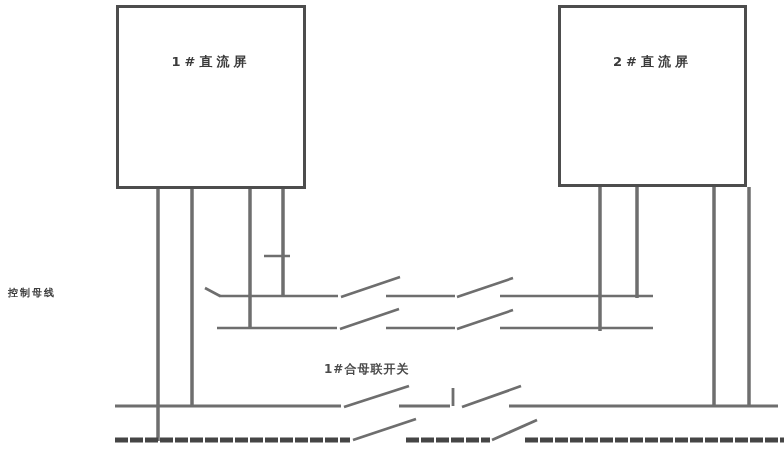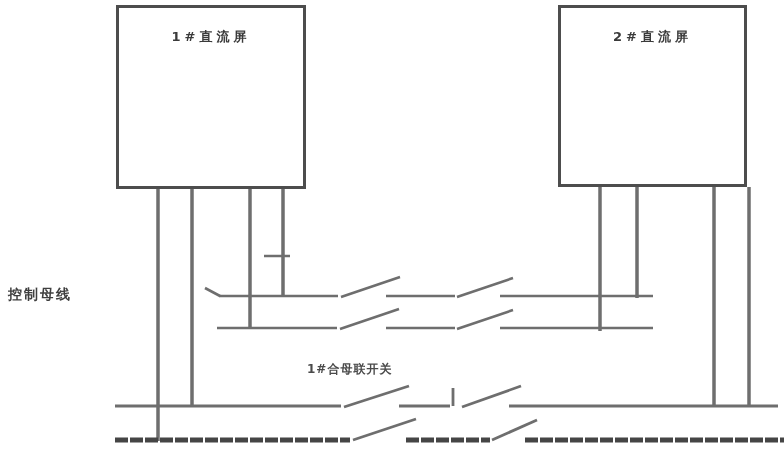--- a/index.html
+++ b/index.html
@@ -6,28 +6,28 @@
   .stage{
     position:relative;width:784px;height:454px;background:#fff;overflow:hidden;
     font-family:"DejaVu Sans","Liberation Sans",sans-serif;
   }
   .wires{position:absolute;left:0;top:0;width:784px;height:454px;}
   .panel-box{
     position:absolute;background:#fff;border:3px solid #4d4d4d;
     display:flex;align-items:flex-start;justify-content:center;box-sizing:border-box;
   }
   .panel-box .panel-label{
-    margin-top:20px;font-size:13px;font-weight:bold;color:#3a3a3a;letter-spacing:4px;
+    margin-top:45px;font-size:13px;font-weight:bold;color:#3a3a3a;letter-spacing:4px;
     white-space:nowrap;
   }
   .diagram-label{
     position:absolute;font-size:12px;font-weight:bold;color:#4a4a4a;
     letter-spacing:1px;white-space:nowrap;
   }
-  .bus-name-label{font-size:14px;letter-spacing:2px;color:#3f3f3f;font-family:Liberation Mono, monospace;}
+  .bus-name-label{font-size:10px;letter-spacing:2px;color:#3f3f3f;font-family:Liberation Mono, monospace;}
 </style>
 </head>
 <body>
 
 <div class="stage">
 
   <svg class="wires" viewBox="0 0 784 454">
 
     <g fill="none" stroke-width="3.5" stroke="#6e6e6e">
       <path d="M158 189 V441"></path>
@@ -86,16 +86,16 @@
     <span class="panel-label">1#直流屏</span>
   </div>
   <div class="panel-box" style="left:558px;top:5px;width:189px;height:182px;">
     <span class="panel-label">2#直流屏</span>
   </div>
 
   <div class="diagram-label bus-name-label" style="left:8px;top:286px;">控制母线</div>
 
 
 
-  <div class="diagram-label" style="left:307px;top:361px;">1#合母联开关</div>
+  <div class="diagram-label" style="left:324px;top:361px;">1#合母联开关</div>
 
 
 </div>
 
 </body></html>

